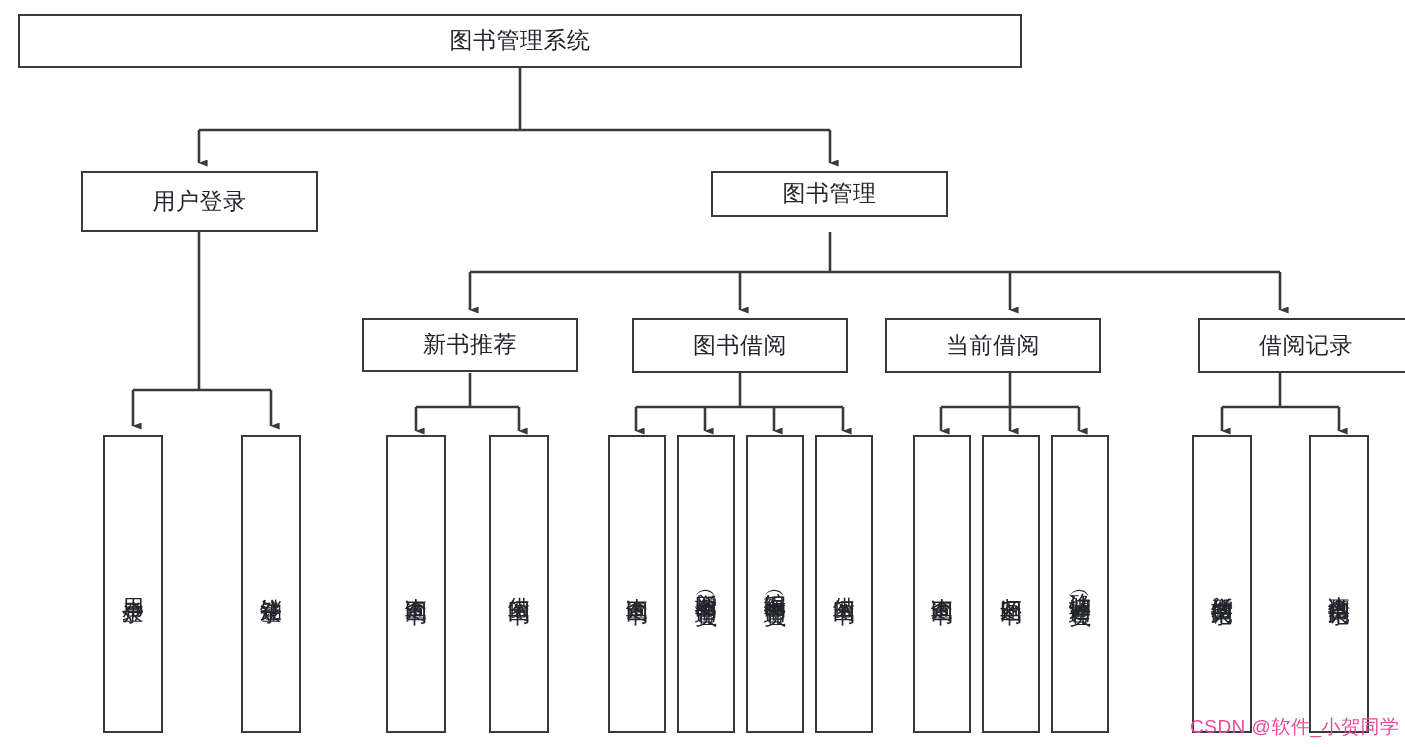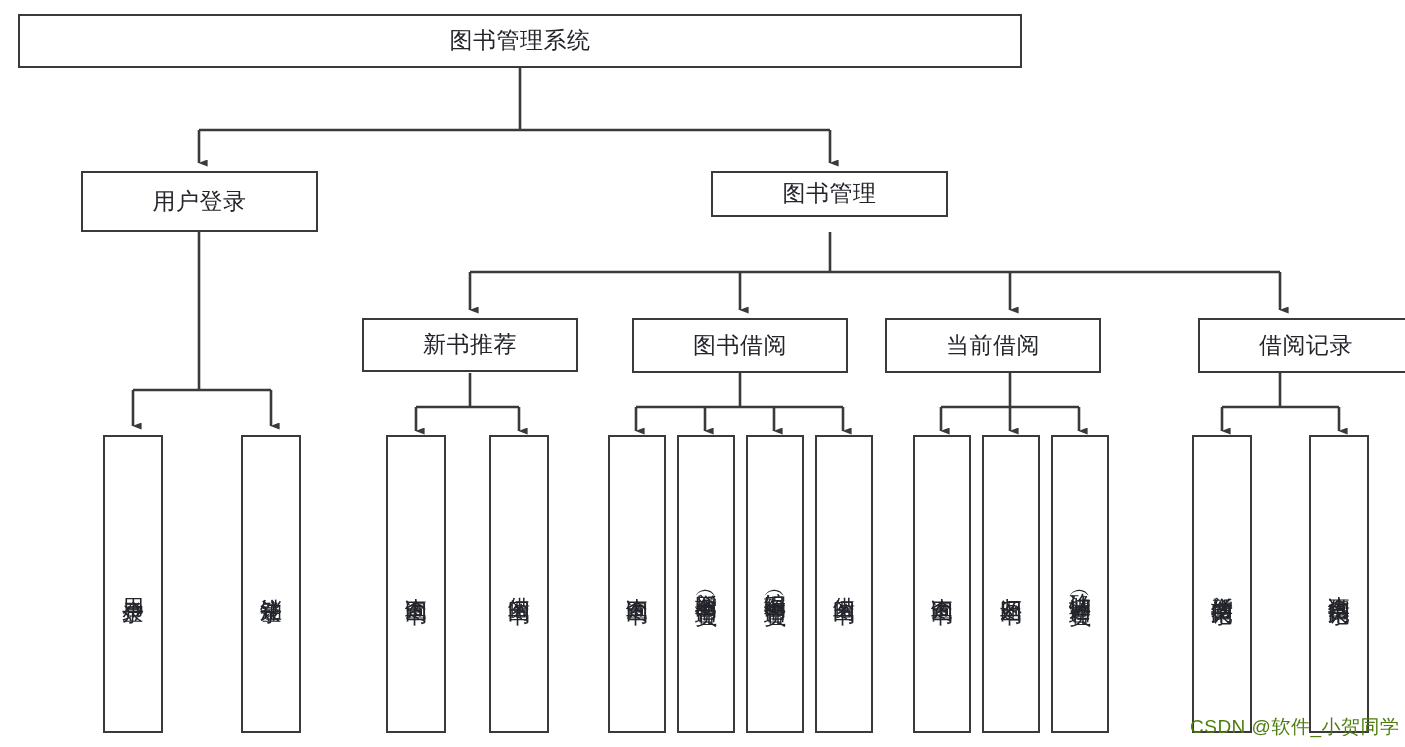--- a/index.html
+++ b/index.html
@@ -61,21 +61,21 @@
     writing-mode: vertical-rl;
     text-orientation: upright;
     font-size: 22px;
     line-height: 1.18;
     letter-spacing: 2px;
     max-height: 278px;
   }
   .watermark {
     position: absolute;
     font-size: 19px;
-    color: #4d7c0f;
+    color: #ec4899;
     white-space: nowrap;
     z-index: 6;
     letter-spacing: 0.5px;
   }
 </style>
 </head>
 <body>
 
 <div id="canvas">
 

